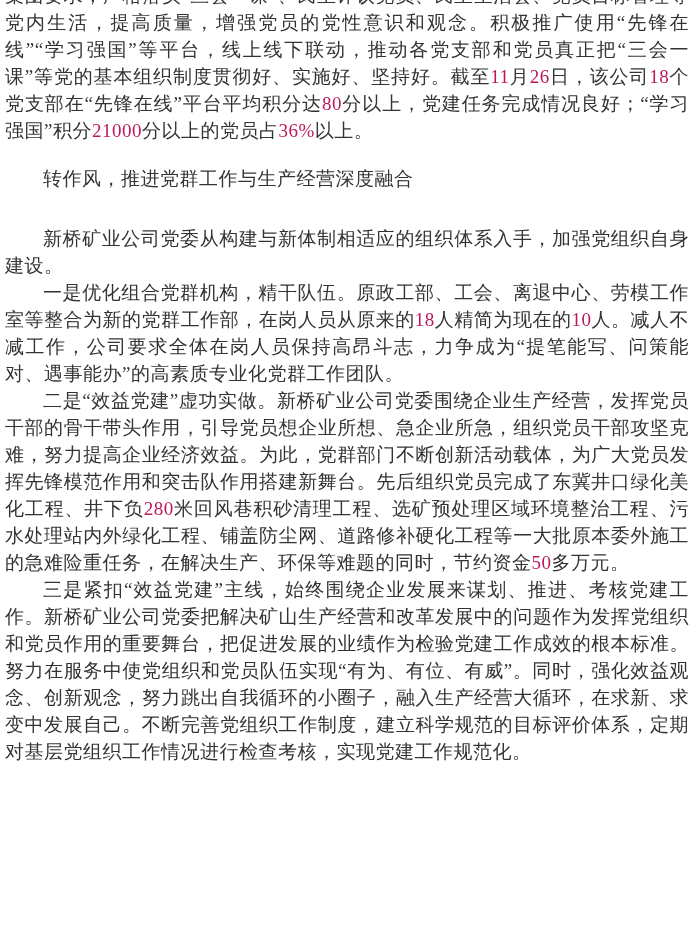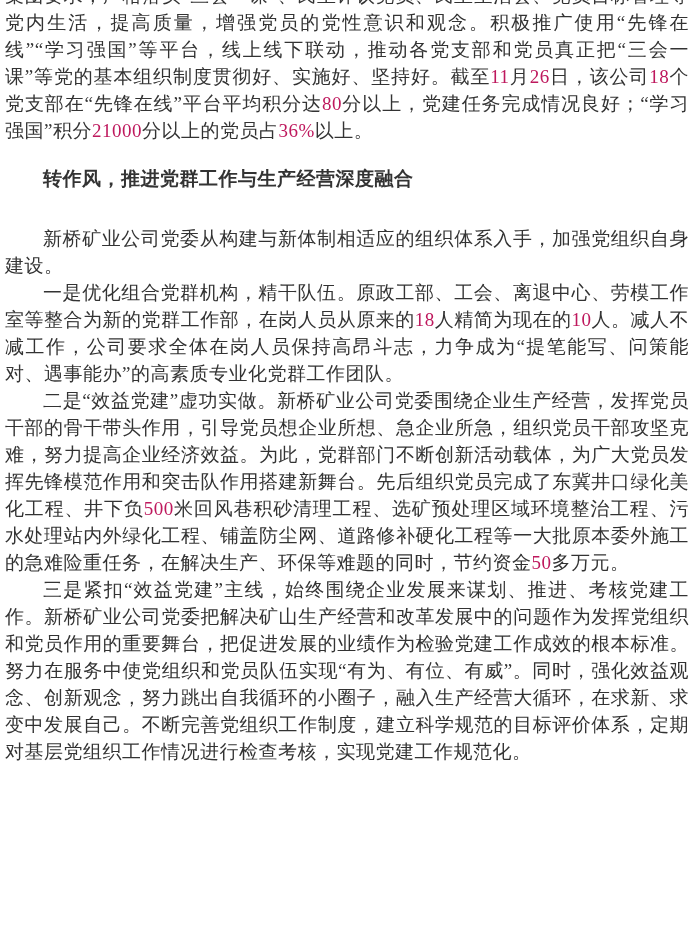--- a/index.html
+++ b/index.html
@@ -26,35 +26,35 @@
   }
   .article p {
     margin: 0;
     text-indent: 2em;
   }
   .article p.no-indent {
     text-indent: 0;
   }
   .article h2.heading {
     font-size: 19px;
-    font-weight: bold;
+    font-weight: normal;
     color: #333333;
     margin: 21px 0 33px 0;
     text-indent: 2em;
     line-height: 27px;
   }
   .num {
     color: #be185d;
   }
 </style>
 </head>
 <body>
 
 <div class="page">
   <div class="article">
       <p class="no-indent">集团要求，严格落实“三会一课”、民主评议党员、民主生活会、党员目标管理等党内生活，提高质量，增强党员的党性意识和观念。积极推广使用“先锋在线”“学习强国”等平台，线上线下联动，推动各党支部和党员真正把“三会一课”等党的基本组织制度贯彻好、实施好、坚持好。截至<span class="num">11</span>月<span class="num">26</span>日，该公司<span class="num">18</span>个党支部在“先锋在线”平台平均积分达<span class="num">80</span>分以上，党建任务完成情况良好；“学习强国”积分<span class="num">21000</span>分以上的党员占<span class="num">36%</span>以上。</p>
       <h2 class="heading">转作风，推进党群工作与生产经营深度融合</h2>
       <p>新桥矿业公司党委从构建与新体制相适应的组织体系入手，加强党组织自身建设。</p>
       <p>一是优化组合党群机构，精干队伍。原政工部、工会、离退中心、劳模工作室等整合为新的党群工作部，在岗人员从原来的<span class="num">18</span>人精简为现在的<span class="num">10</span>人。减人不减工作，公司要求全体在岗人员保持高昂斗志，力争成为“提笔能写、问策能对、遇事能办”的高素质专业化党群工作团队。</p>
-      <p>二是“效益党建”虚功实做。新桥矿业公司党委围绕企业生产经营，发挥党员干部的骨干带头作用，引导党员想企业所想、急企业所急，组织党员干部攻坚克难，努力提高企业经济效益。为此，党群部门不断创新活动载体，为广大党员发挥先锋模范作用和突击队作用搭建新舞台。先后组织党员完成了东冀井口绿化美化工程、井下负<span class="num">500</span>米回风巷积砂清理工程、选矿预处理区域环境整治工程、污水处理站内外绿化工程、铺盖防尘网、道路修补硬化工程等一大批原本委外施工的急难险重任务，在解决生产、环保等难题的同时，节约资金<span class="num">50</span>多万元。</p>
+      <p>二是“效益党建”虚功实做。新桥矿业公司党委围绕企业生产经营，发挥党员干部的骨干带头作用，引导党员想企业所想、急企业所急，组织党员干部攻坚克难，努力提高企业经济效益。为此，党群部门不断创新活动载体，为广大党员发挥先锋模范作用和突击队作用搭建新舞台。先后组织党员完成了东冀井口绿化美化工程、井下负<span class="num">280</span>米回风巷积砂清理工程、选矿预处理区域环境整治工程、污水处理站内外绿化工程、铺盖防尘网、道路修补硬化工程等一大批原本委外施工的急难险重任务，在解决生产、环保等难题的同时，节约资金<span class="num">50</span>多万元。</p>
       <p>三是紧扣“效益党建”主线，始终围绕企业发展来谋划、推进、考核党建工作。新桥矿业公司党委把解决矿山生产经营和改革发展中的问题作为发挥党组织和党员作用的重要舞台，把促进发展的业绩作为检验党建工作成效的根本标准。努力在服务中使党组织和党员队伍实现“有为、有位、有威”。同时，强化效益观念、创新观念，努力跳出自我循环的小圈子，融入生产经营大循环，在求新、求变中发展自己。不断完善党组织工作制度，建立科学规范的目标评价体系，定期对基层党组织工作情况进行检查考核，实现党建工作规范化。　</p>
     </div>
 </div>
 
 </body></html>

